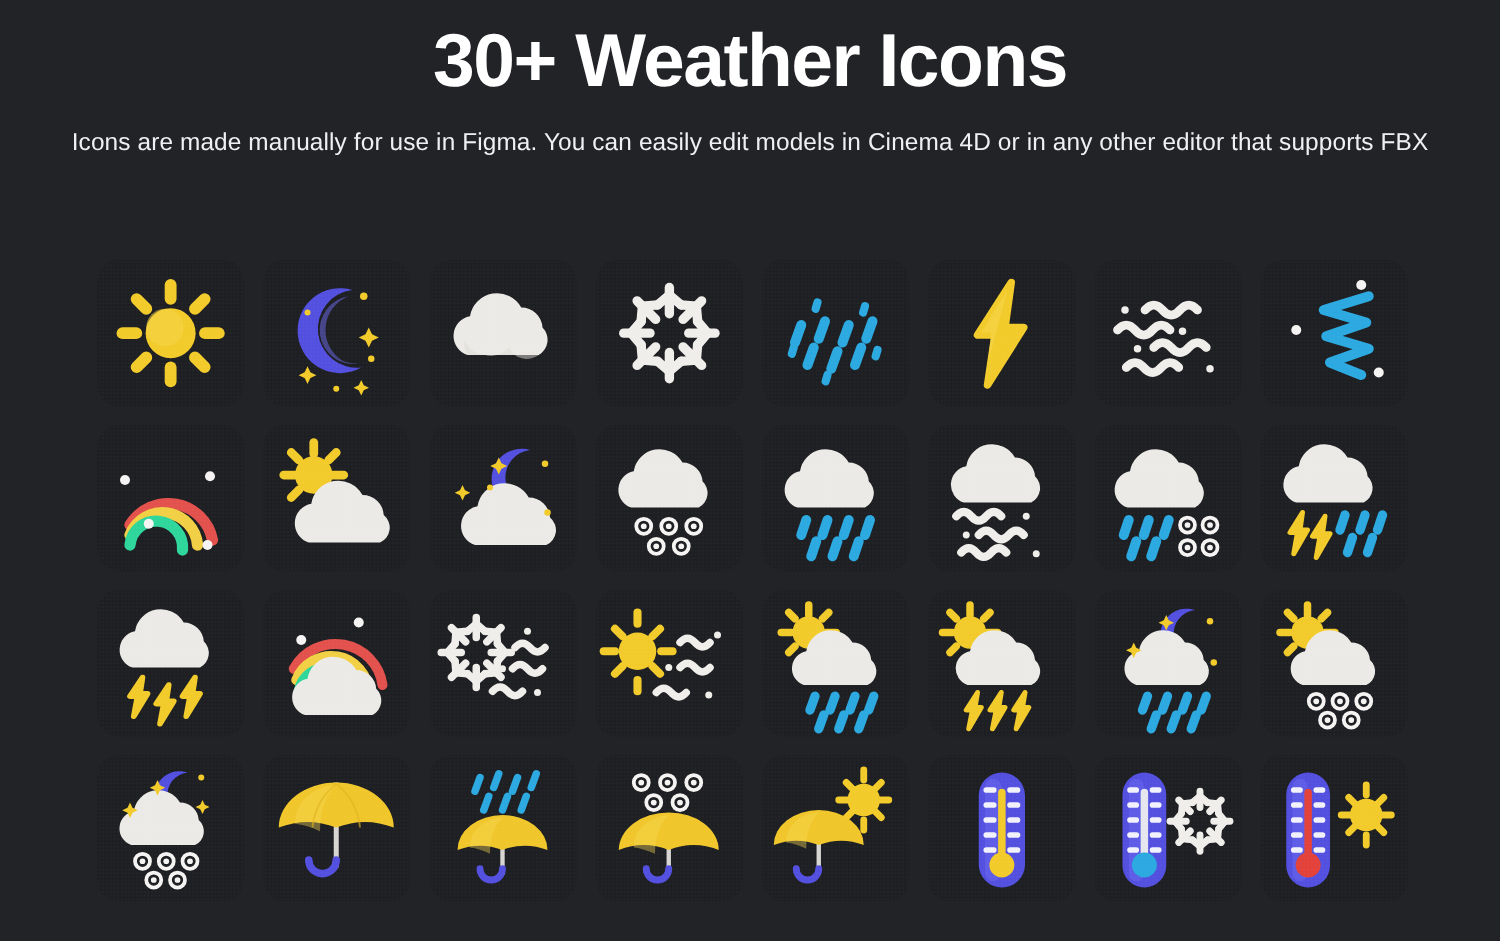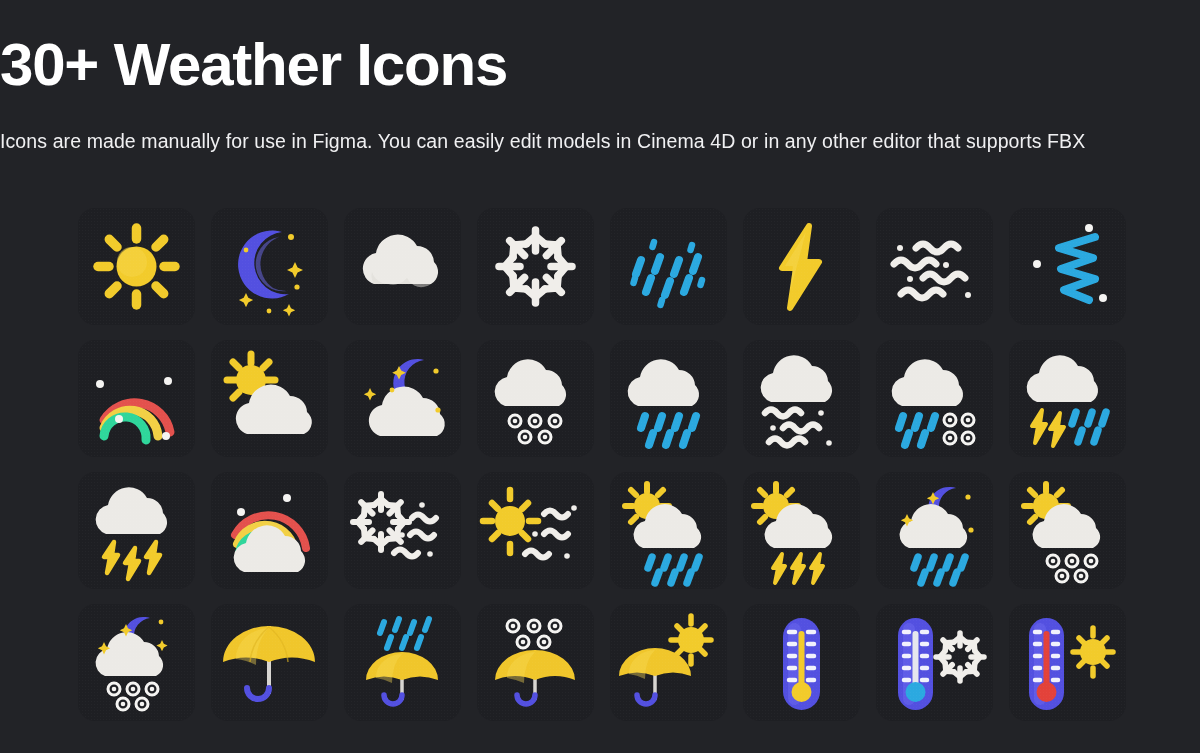--- a/index.html
+++ b/index.html
@@ -8,30 +8,30 @@
     background: #222327;
     font-family: "Liberation Sans", sans-serif;
     overflow: hidden;
   }
   #page {
     position: relative;
     width: 1200px; height: 753px;
     background: #222327;
   }
   
-  .header { padding-top: 30px; }
+  .header { padding-top: 14px; text-align: center; }
   .title {
     font-size: 60px;
     font-weight: 700;
     letter-spacing: -1.2px;
     color: #ffffff;
     line-height: 1.18;
   }
   .subtitle {
-    margin-top: 27px;
+    margin-top: 16px;
     font-size: 19.5px;
     font-weight: 400;
     color: #f0f0f2;
     line-height: 1.42;
     letter-spacing: 0.1px;
   }
   
   .grid {
     position: absolute;
     left: 78px;

